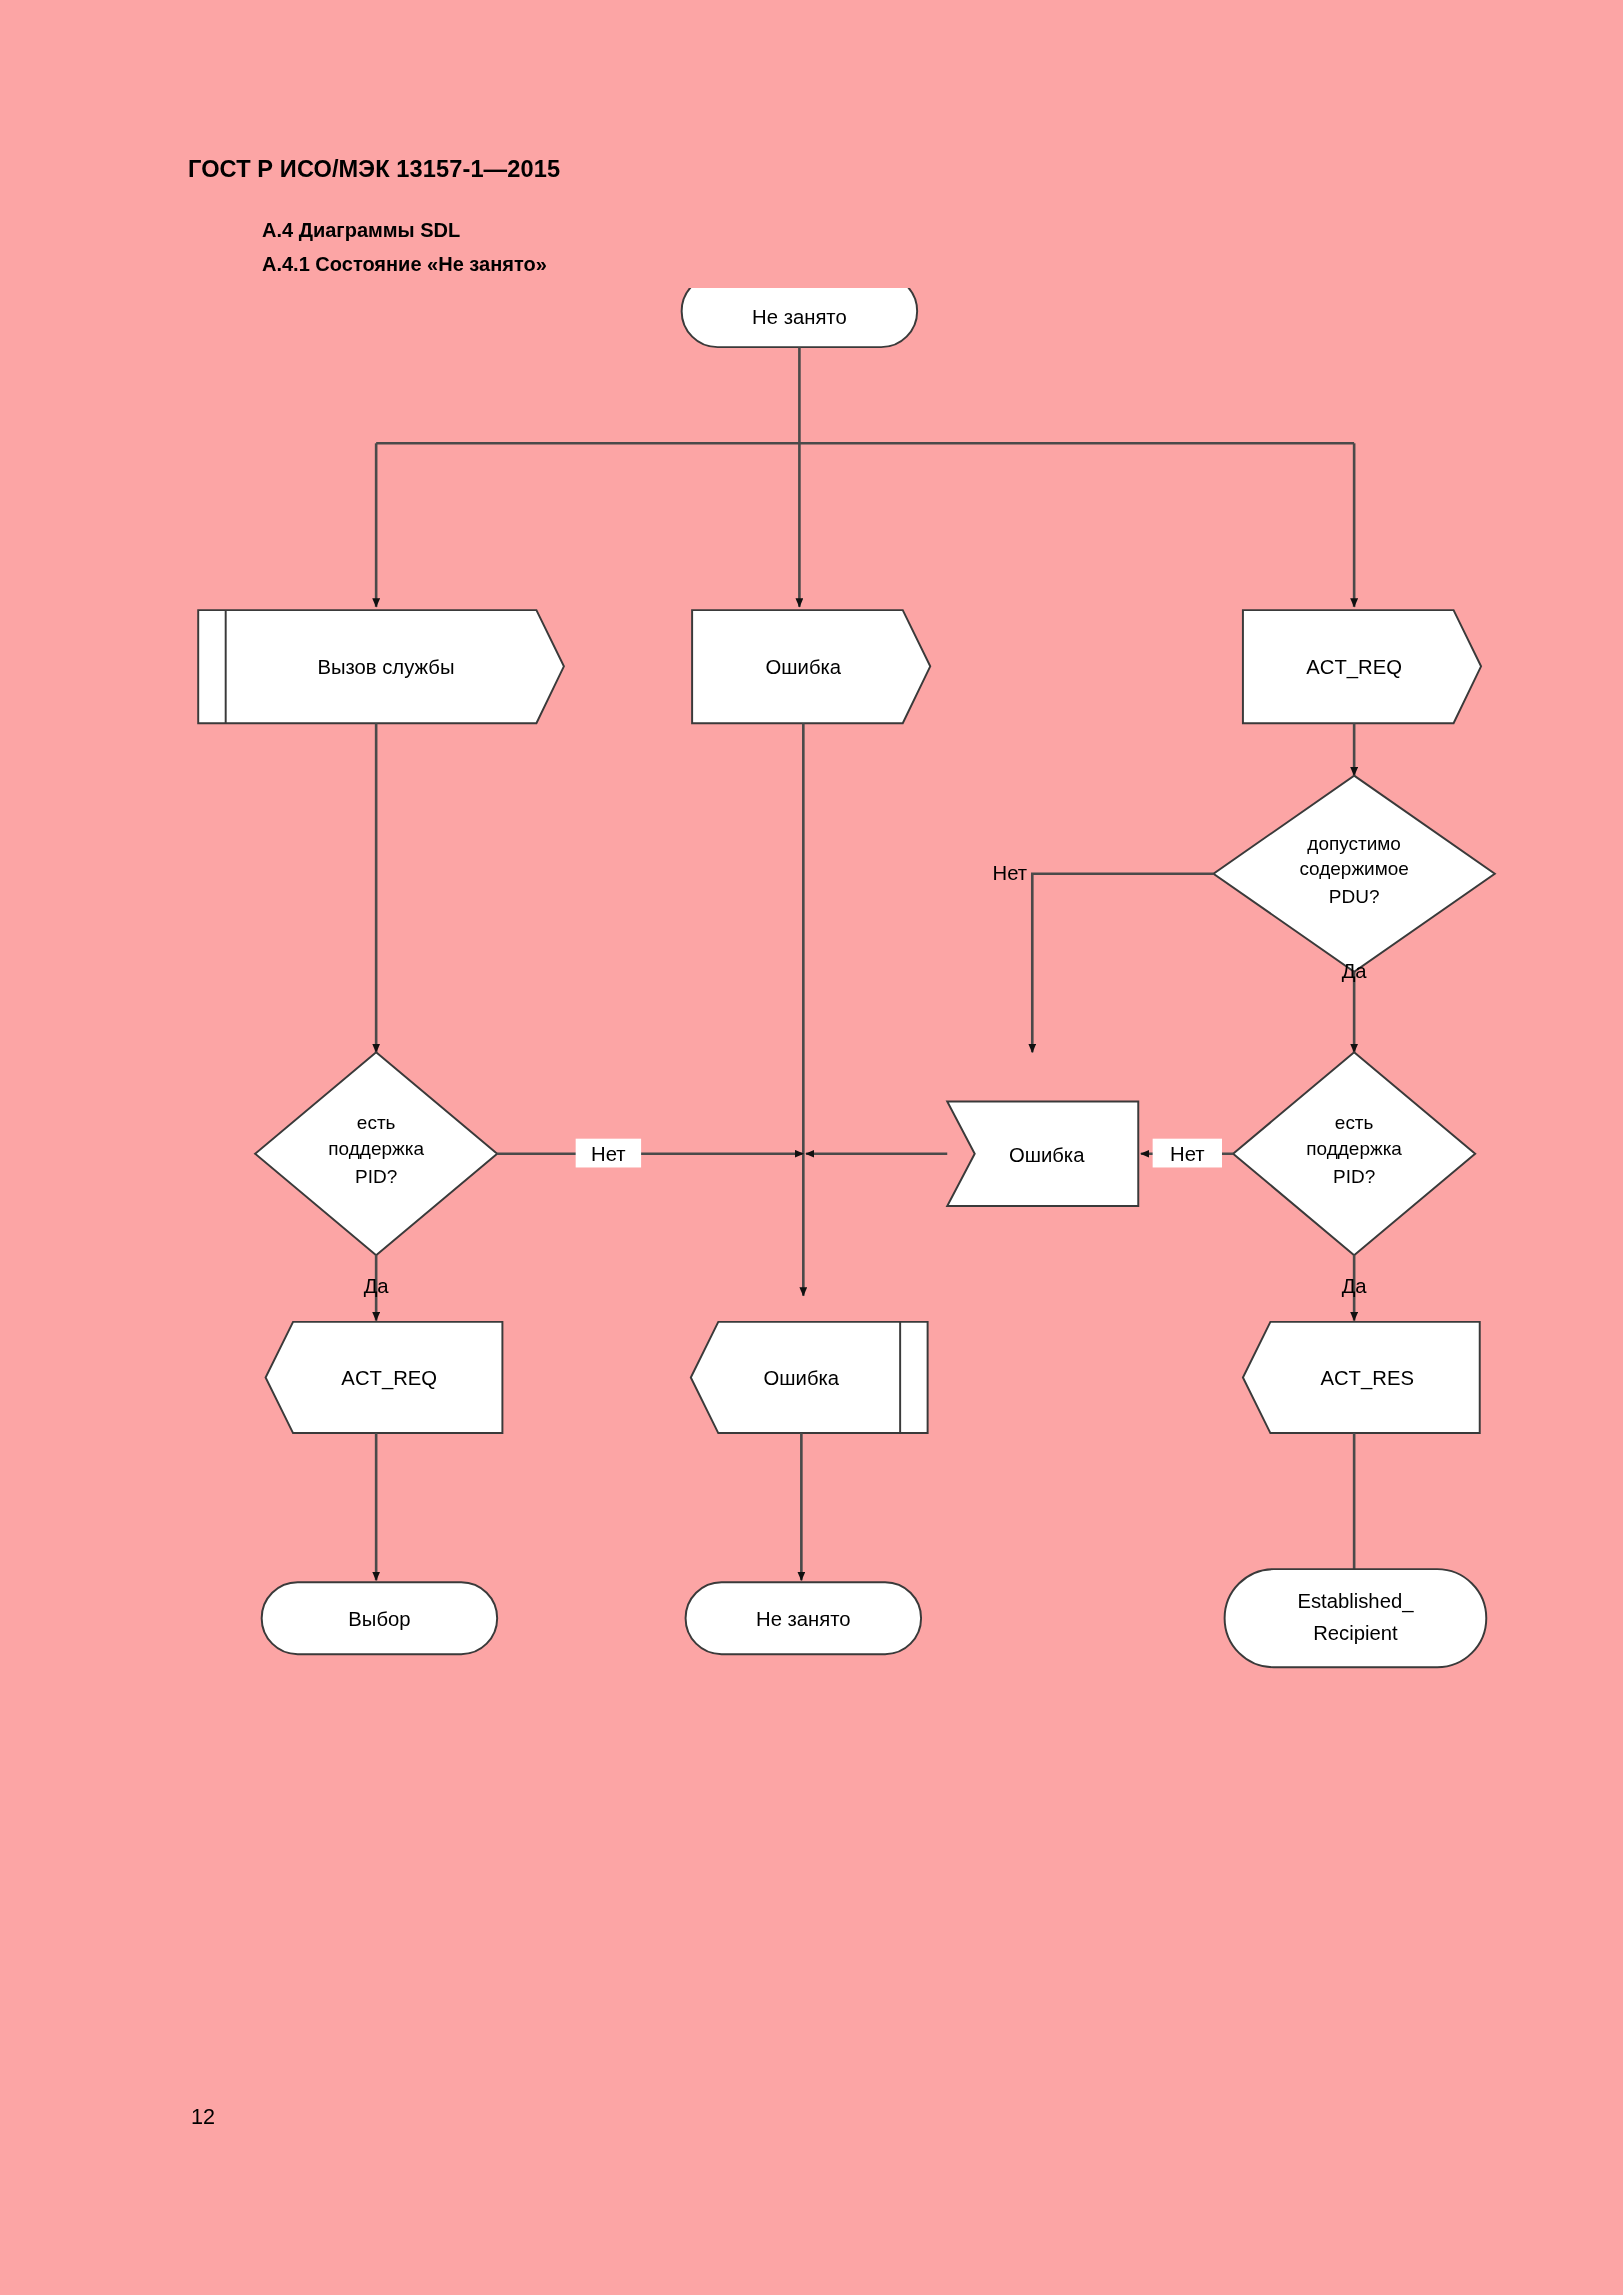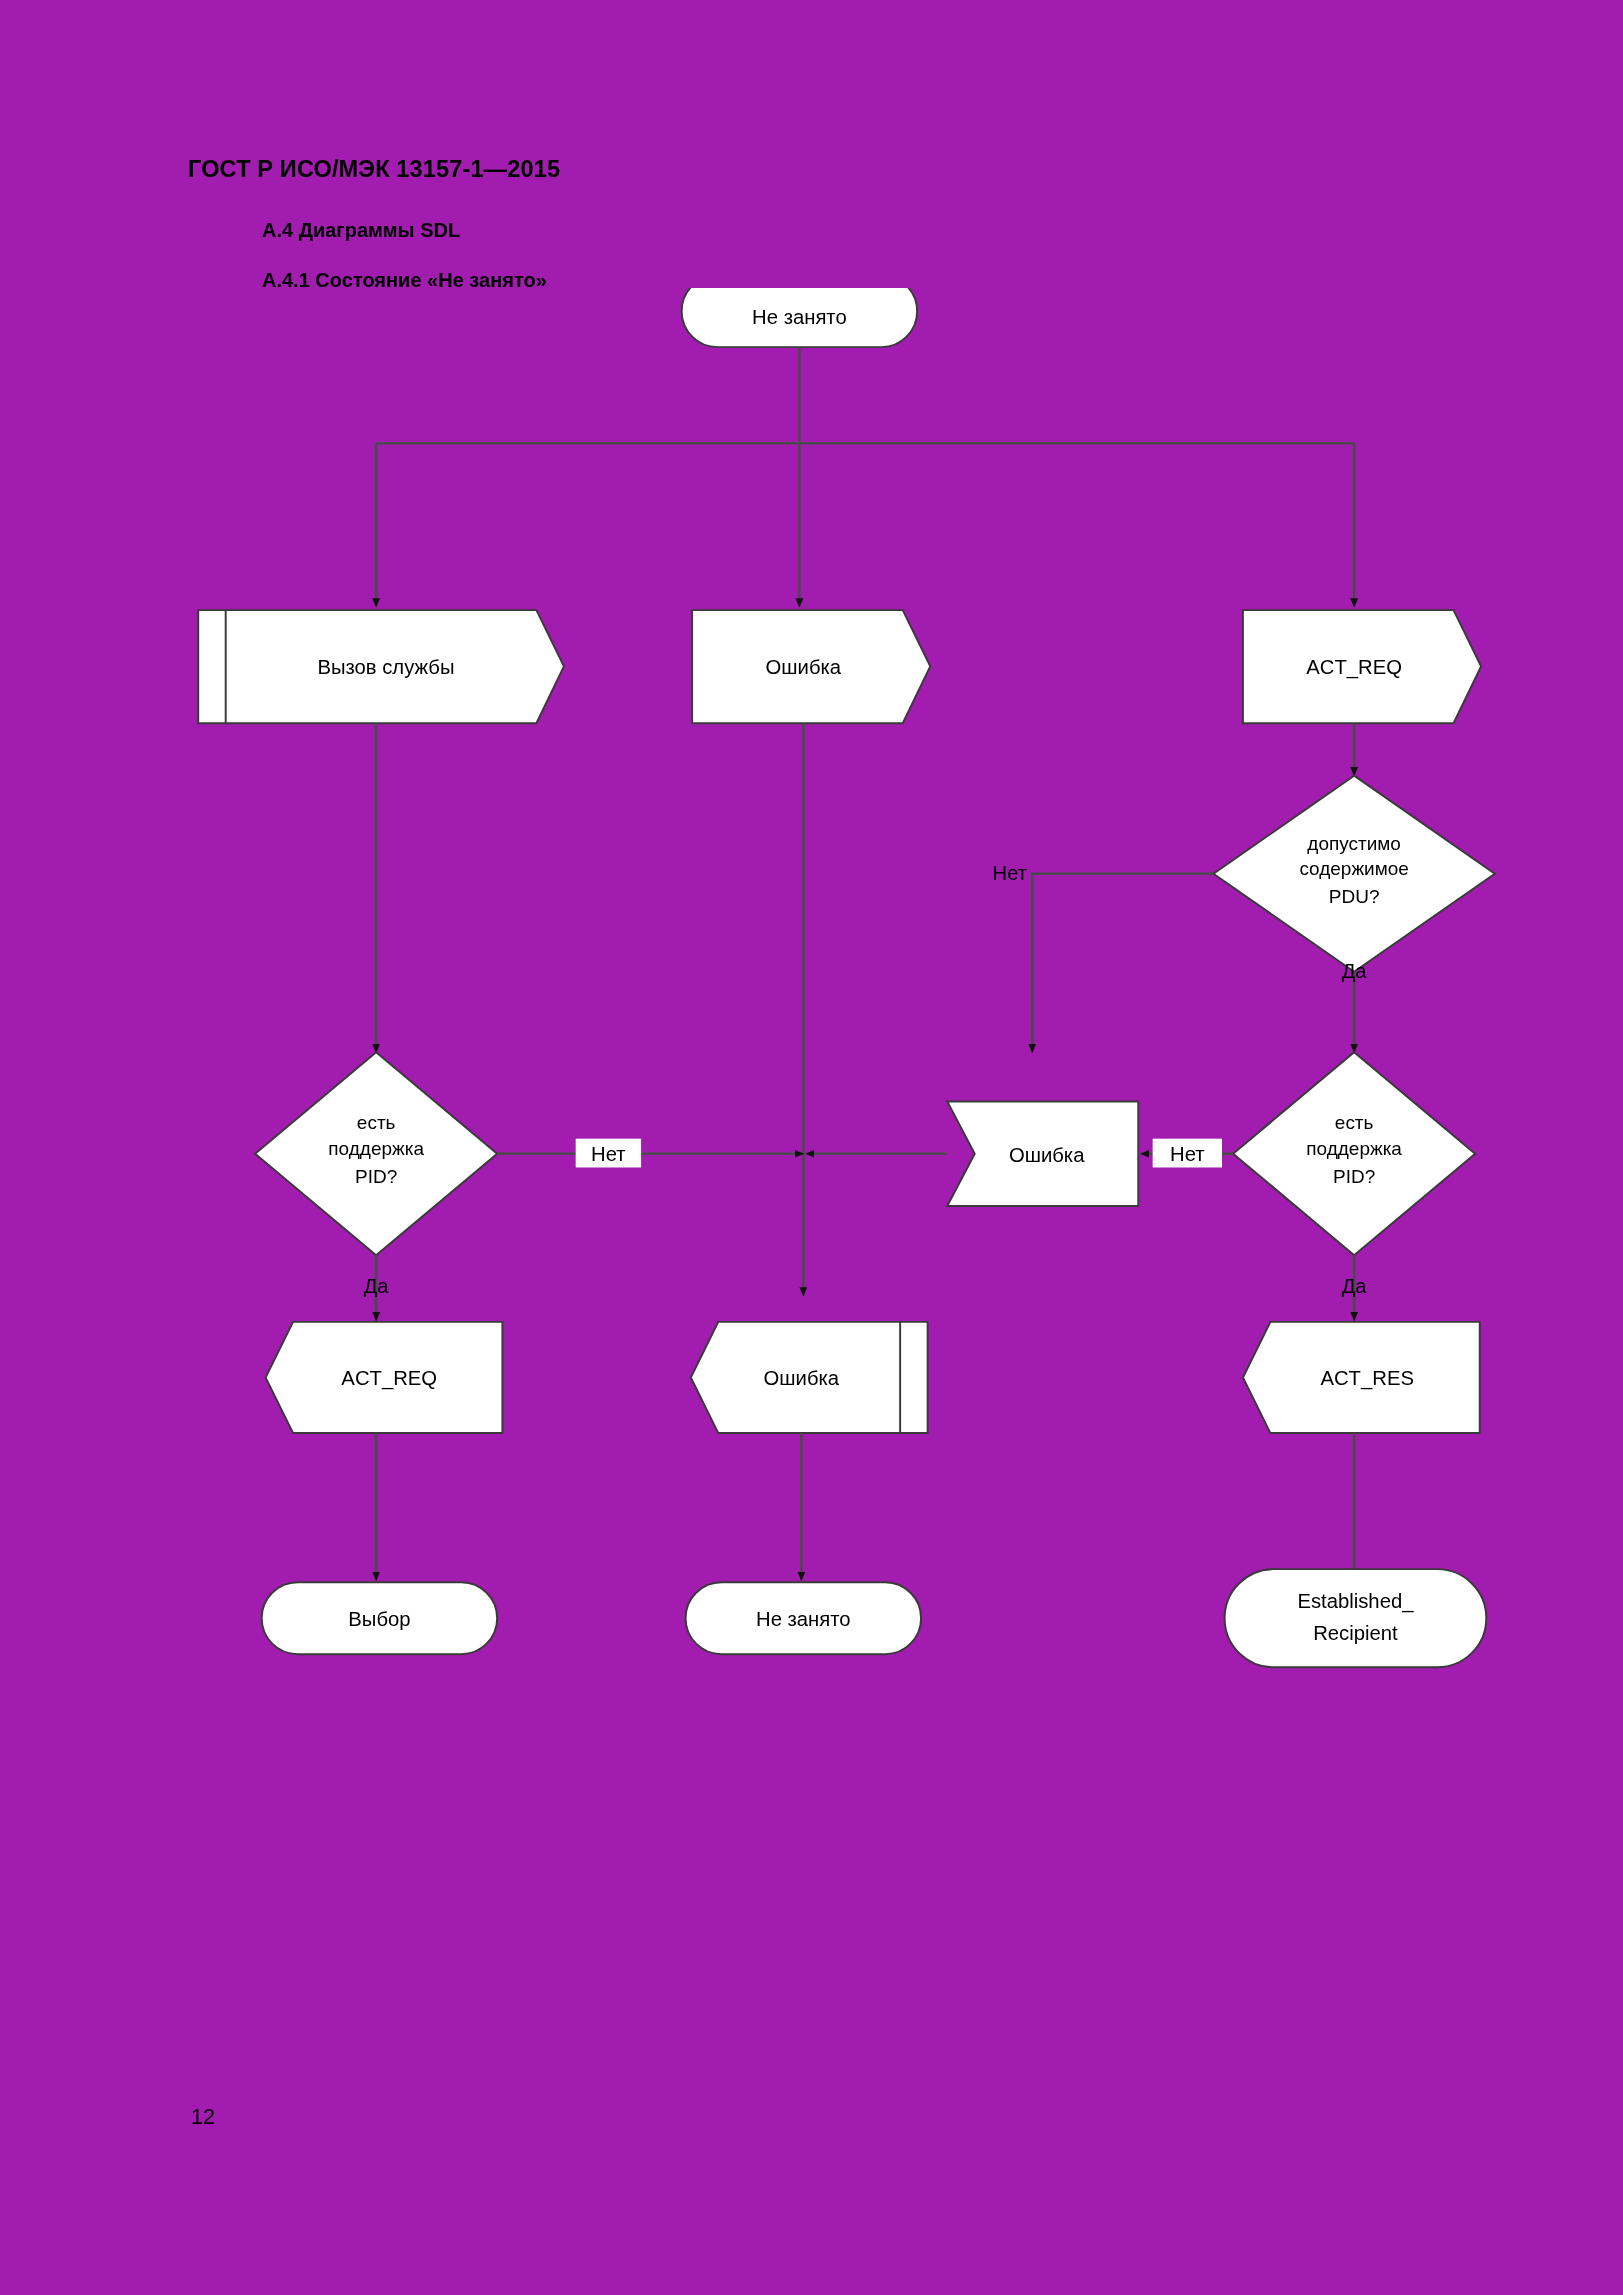--- a/index.html
+++ b/index.html
@@ -1,21 +1,21 @@
 <!DOCTYPE html>
 <html style="font-size:10.5px"><head>
 <meta charset="utf-8">
 <style>
   html,body{margin:0;padding:0;background:#ffffff;}
   body{width:1623px;height:2295px;font-family:"Liberation Sans",sans-serif;color:#000;position:relative;overflow:hidden;}
-  .page{position:absolute;inset:0;background:#a21caf;}
+  .page{position:absolute;inset:0;background:#fca5a5;}
   .std-header{position:absolute;left:188px;top:156px;font-size:23.6px;font-weight:bold;letter-spacing:0.1px;white-space:nowrap;}
   .sec-title{position:absolute;left:262px;font-size:20px;font-weight:bold;white-space:nowrap;}
   .sec-a4{top:219px;}
-  .sec-a41{top:269px;}
+  .sec-a41{top:253px;}
   .page-no{position:absolute;left:191px;top:2104px;font-size:21.6px;}
   svg.diagram{position:absolute;left:0px;top:288px;width:1623px;height:1407px;}
   svg.diagram text{font-family:"Liberation Sans",sans-serif;fill:#000;}
   .nodetext{font-size:31px;}
   .smalltext{font-size:29px;}
   .branchlabel{font-size:31px;}
   .shape{fill:#ffffff;stroke:#3a3a3a;stroke-width:3;}
   .shape-thin{fill:none;stroke:#3a3a3a;stroke-width:3;}
   .conn{stroke:#4a4a4a;stroke-width:4;fill:none;}
   .arrowhead{fill:#111;stroke:none;}

